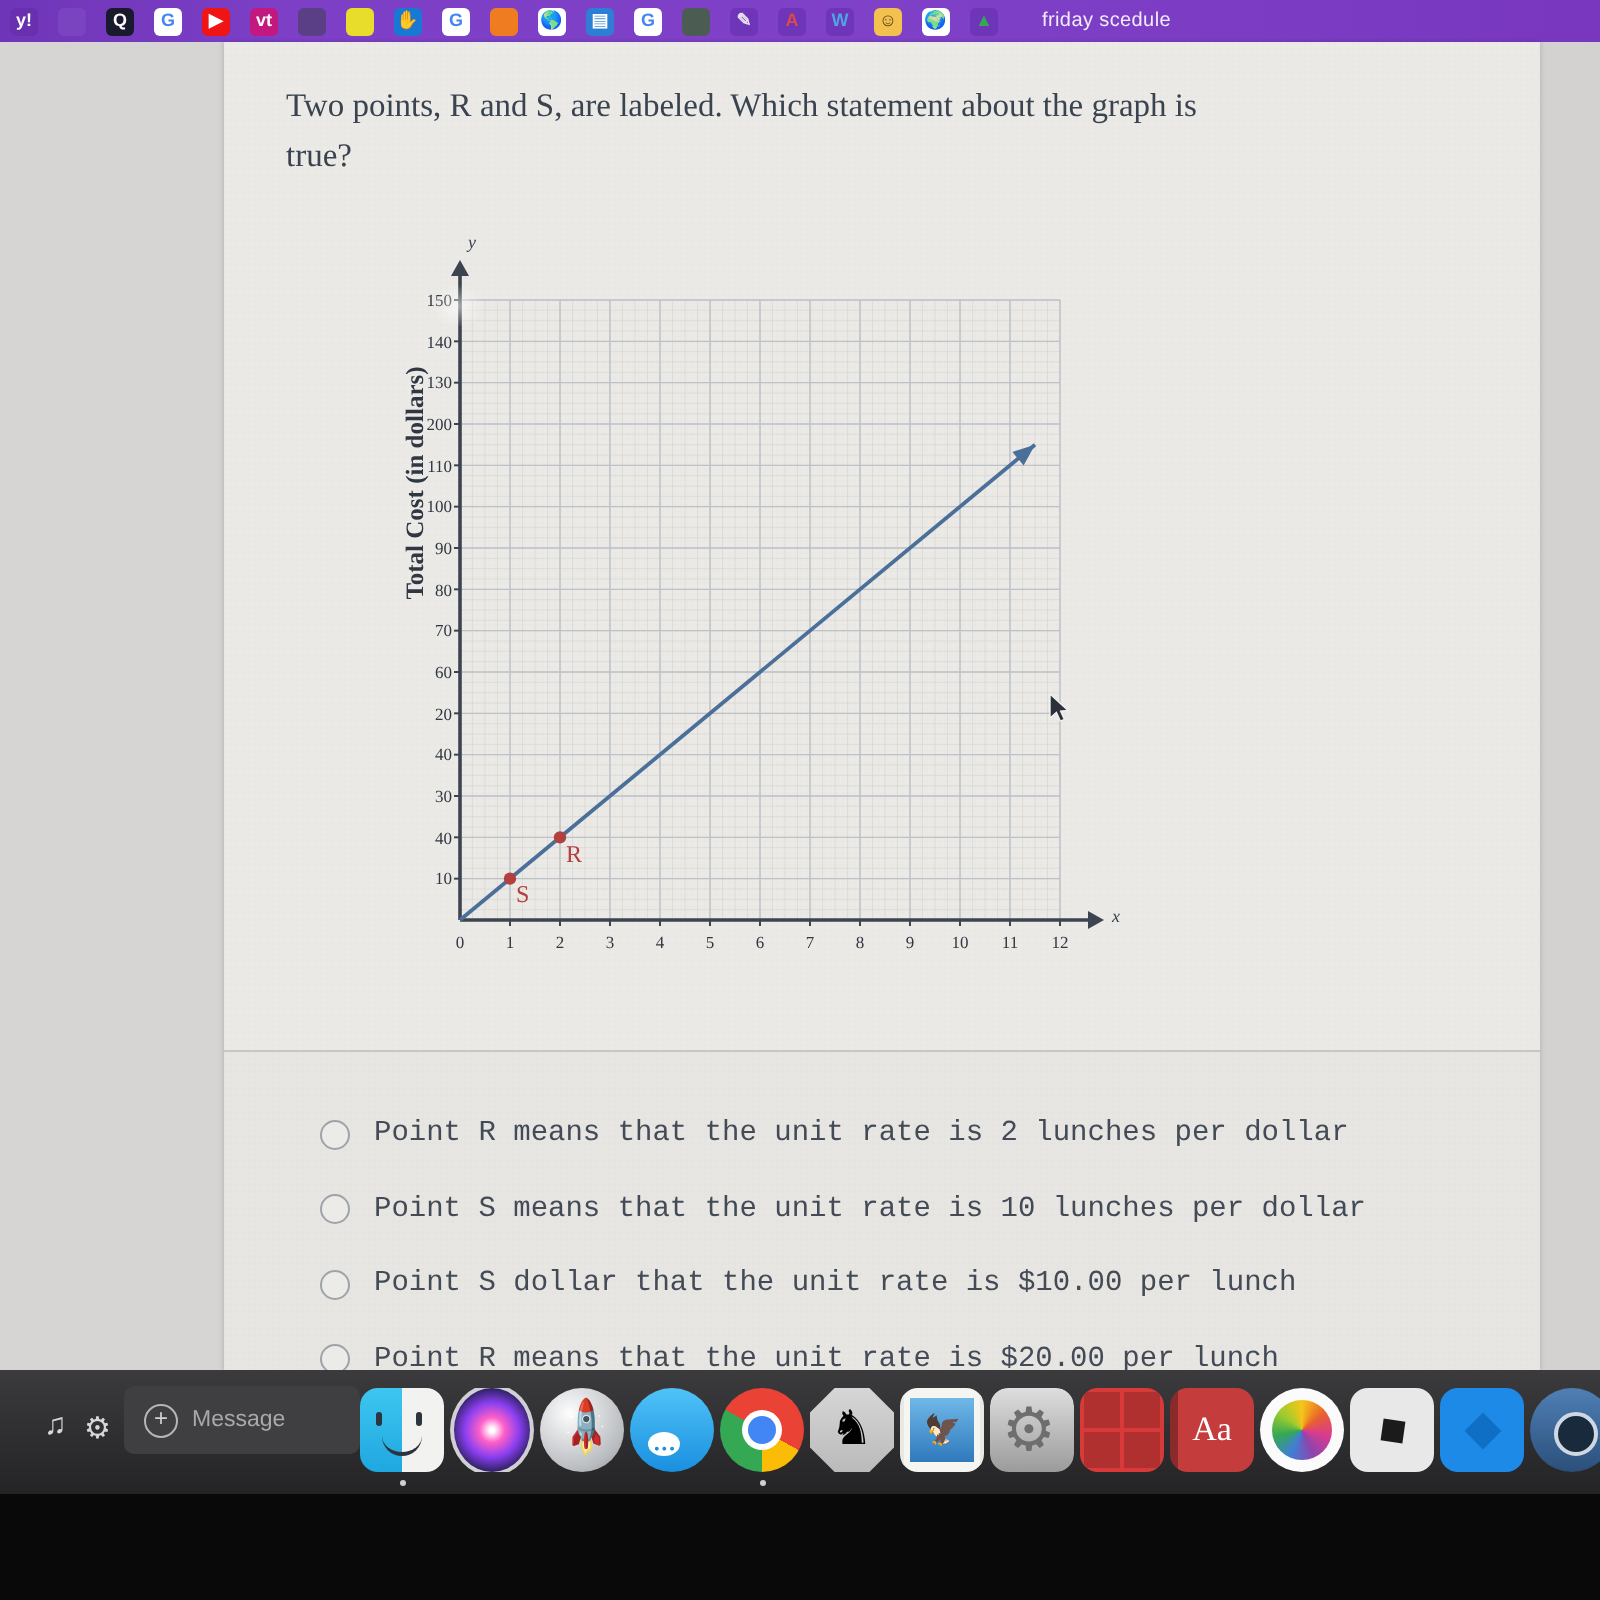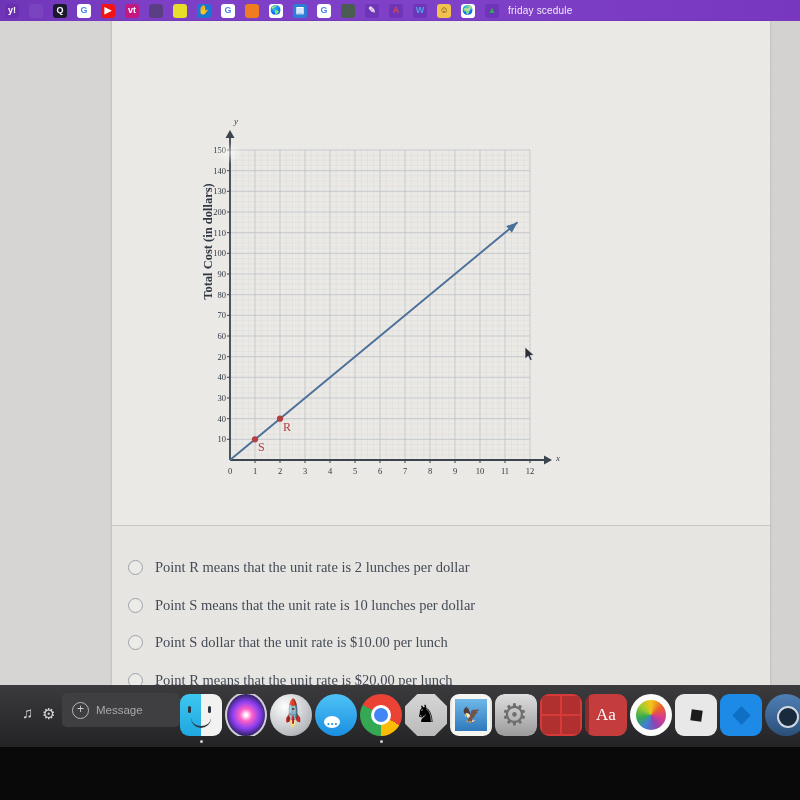--- a/index.html
+++ b/index.html
@@ -22,21 +22,21 @@
   .favicon {
     width: 14px; height: 14px; flex: 0 0 auto;
     margin: 0 5px; border-radius: 3px;
     display: flex; align-items: center; justify-content: center;
     font-size: 9px; font-weight: bold; color: #fff;
     font-family: "Liberation Sans", sans-serif;
     line-height: 1;
   }
   .tab-title {
     color: #f2ecfa; font-size: 10px; font-family: "Liberation Sans", sans-serif;
-    margin-left: 4px; white-space: nowrap; letter-spacing: .2px;
+    margin-left: 17px; white-space: nowrap; letter-spacing: .2px;
   }
 
   
   .desktop {
     position: absolute; left: 0; top: 21px; width: 800px; height: 664px;
     background: #c9c9cb;
   }
   .page-card {
     position: absolute; left: 112px; top: 0px; width: 658px; height: 664px;
     background: #eceae6;
@@ -97,22 +97,22 @@
   }
   .cursor { position: absolute; width: 11px; height: 16px; }
 
   
   .answers {
     position: absolute; left: 112px; top: 504px; width: 658px; height: 160px;
     background: #e8e6e2;
     border-top: 1px solid #c8c6c2;
   }
   .opt {
-    position: absolute; left: 16px; display: flex; align-items: center; gap: 12px;
-    font-size: 14.5px; color: #434b57; font-family: Liberation Serif, serif;
+    position: absolute; left: 48px; display: flex; align-items: center; gap: 12px;
+    font-size: 14.5px; color: #434b57; font-family: Liberation Mono, monospace;
     white-space: nowrap;
   }
   .radio {
     width: 13px; height: 13px; border: 1.4px solid #9ea3a9;
     border-radius: 50%; background: #edebe7; flex: 0 0 auto;
   }
   .submit {
     position: absolute; left: 448px; top: 36px;
     background: #3b4a5e; color: #fff;
     font-family: "Liberation Sans", sans-serif;
@@ -183,20 +183,21 @@
     <span class="tab-title">friday scedule</span>
   </div>
 
   <div class="desktop">
     <div class="page-left-gutter"></div>
     <div class="page-right-gutter"></div>
 
     <div class="page-card">
       <div class="grain"></div>
 
+      <div class="question">Two points, R and S, are labeled. Which statement about the graph is true?</div>
 
       <div class="graph-wrap">
 
         <div class="ylabel">Total Cost (in dollars)</div>
 
         <svg id="plot-svg" width="360" height="360" style="position:absolute;left:50px;top:0;">
             <line x1="8" y1="34" x2="8" y2="344" stroke="#d9d8d4" stroke-width="0.4"></line>
             <line x1="14.25" y1="34" x2="14.25" y2="344" stroke="#d9d8d4" stroke-width="0.4"></line>
             <line x1="20.5" y1="34" x2="20.5" y2="344" stroke="#d9d8d4" stroke-width="0.4"></line>
             <line x1="26.75" y1="34" x2="26.75" y2="344" stroke="#d9d8d4" stroke-width="0.4"></line>

